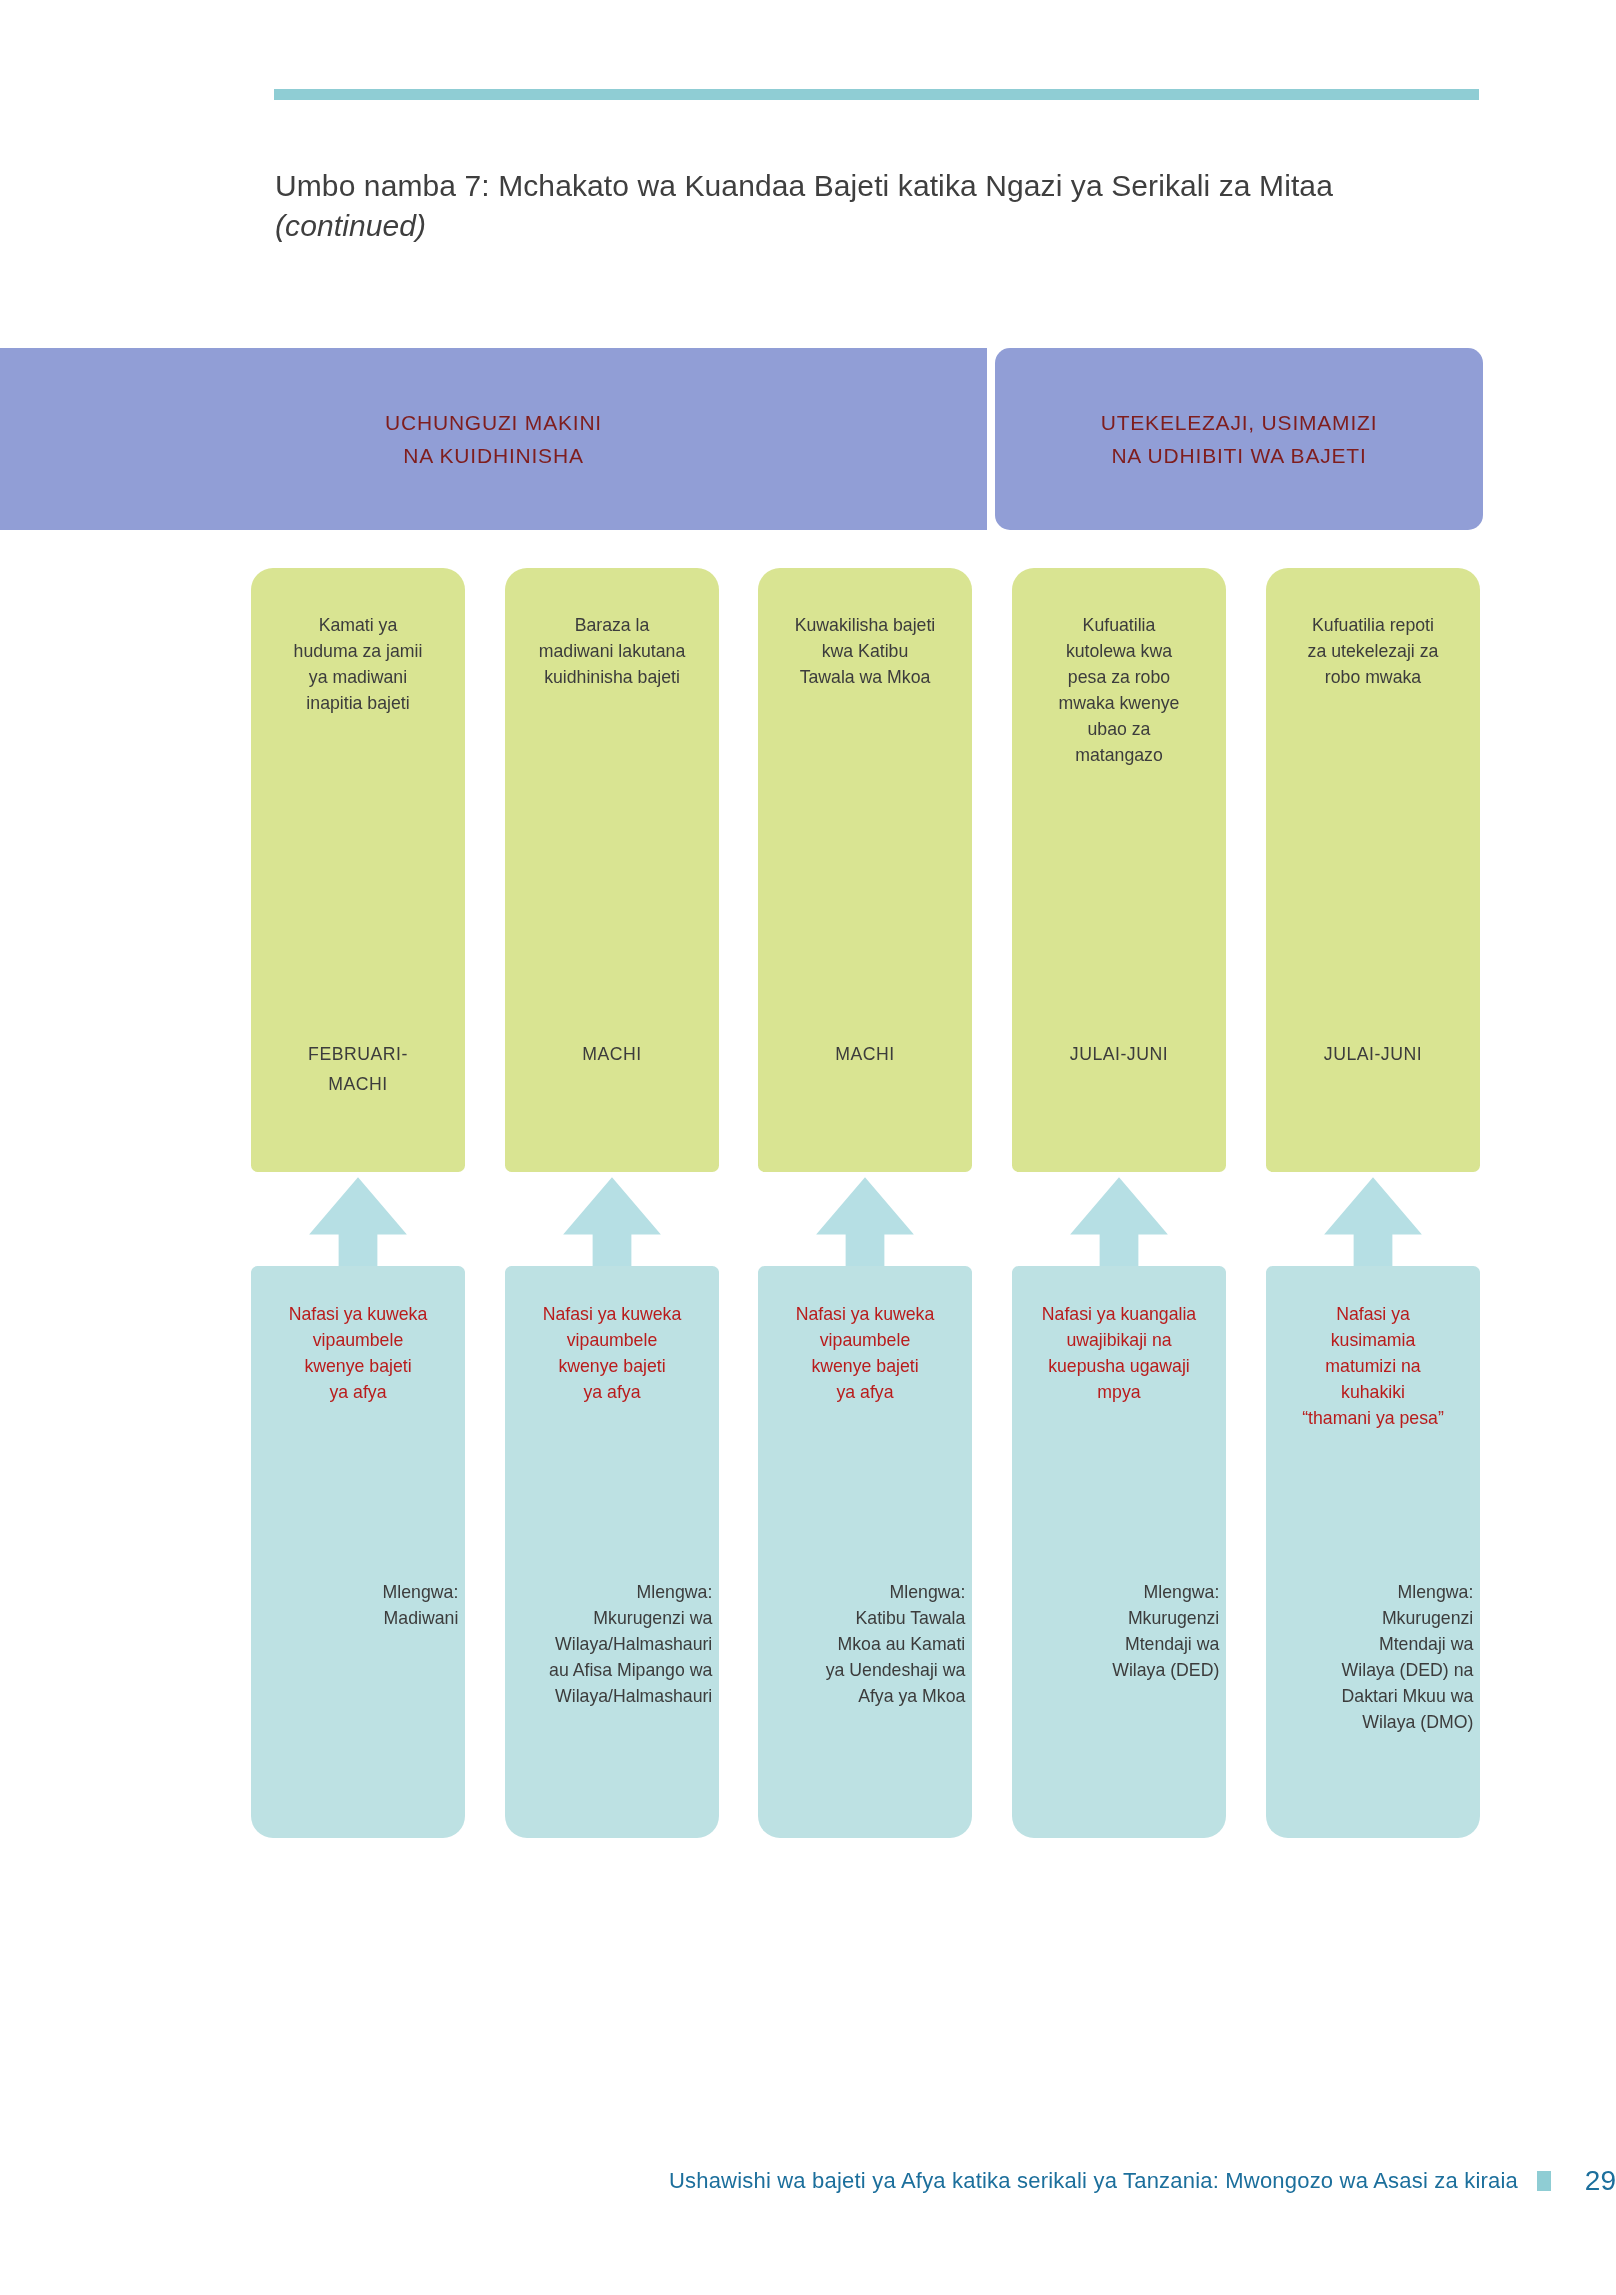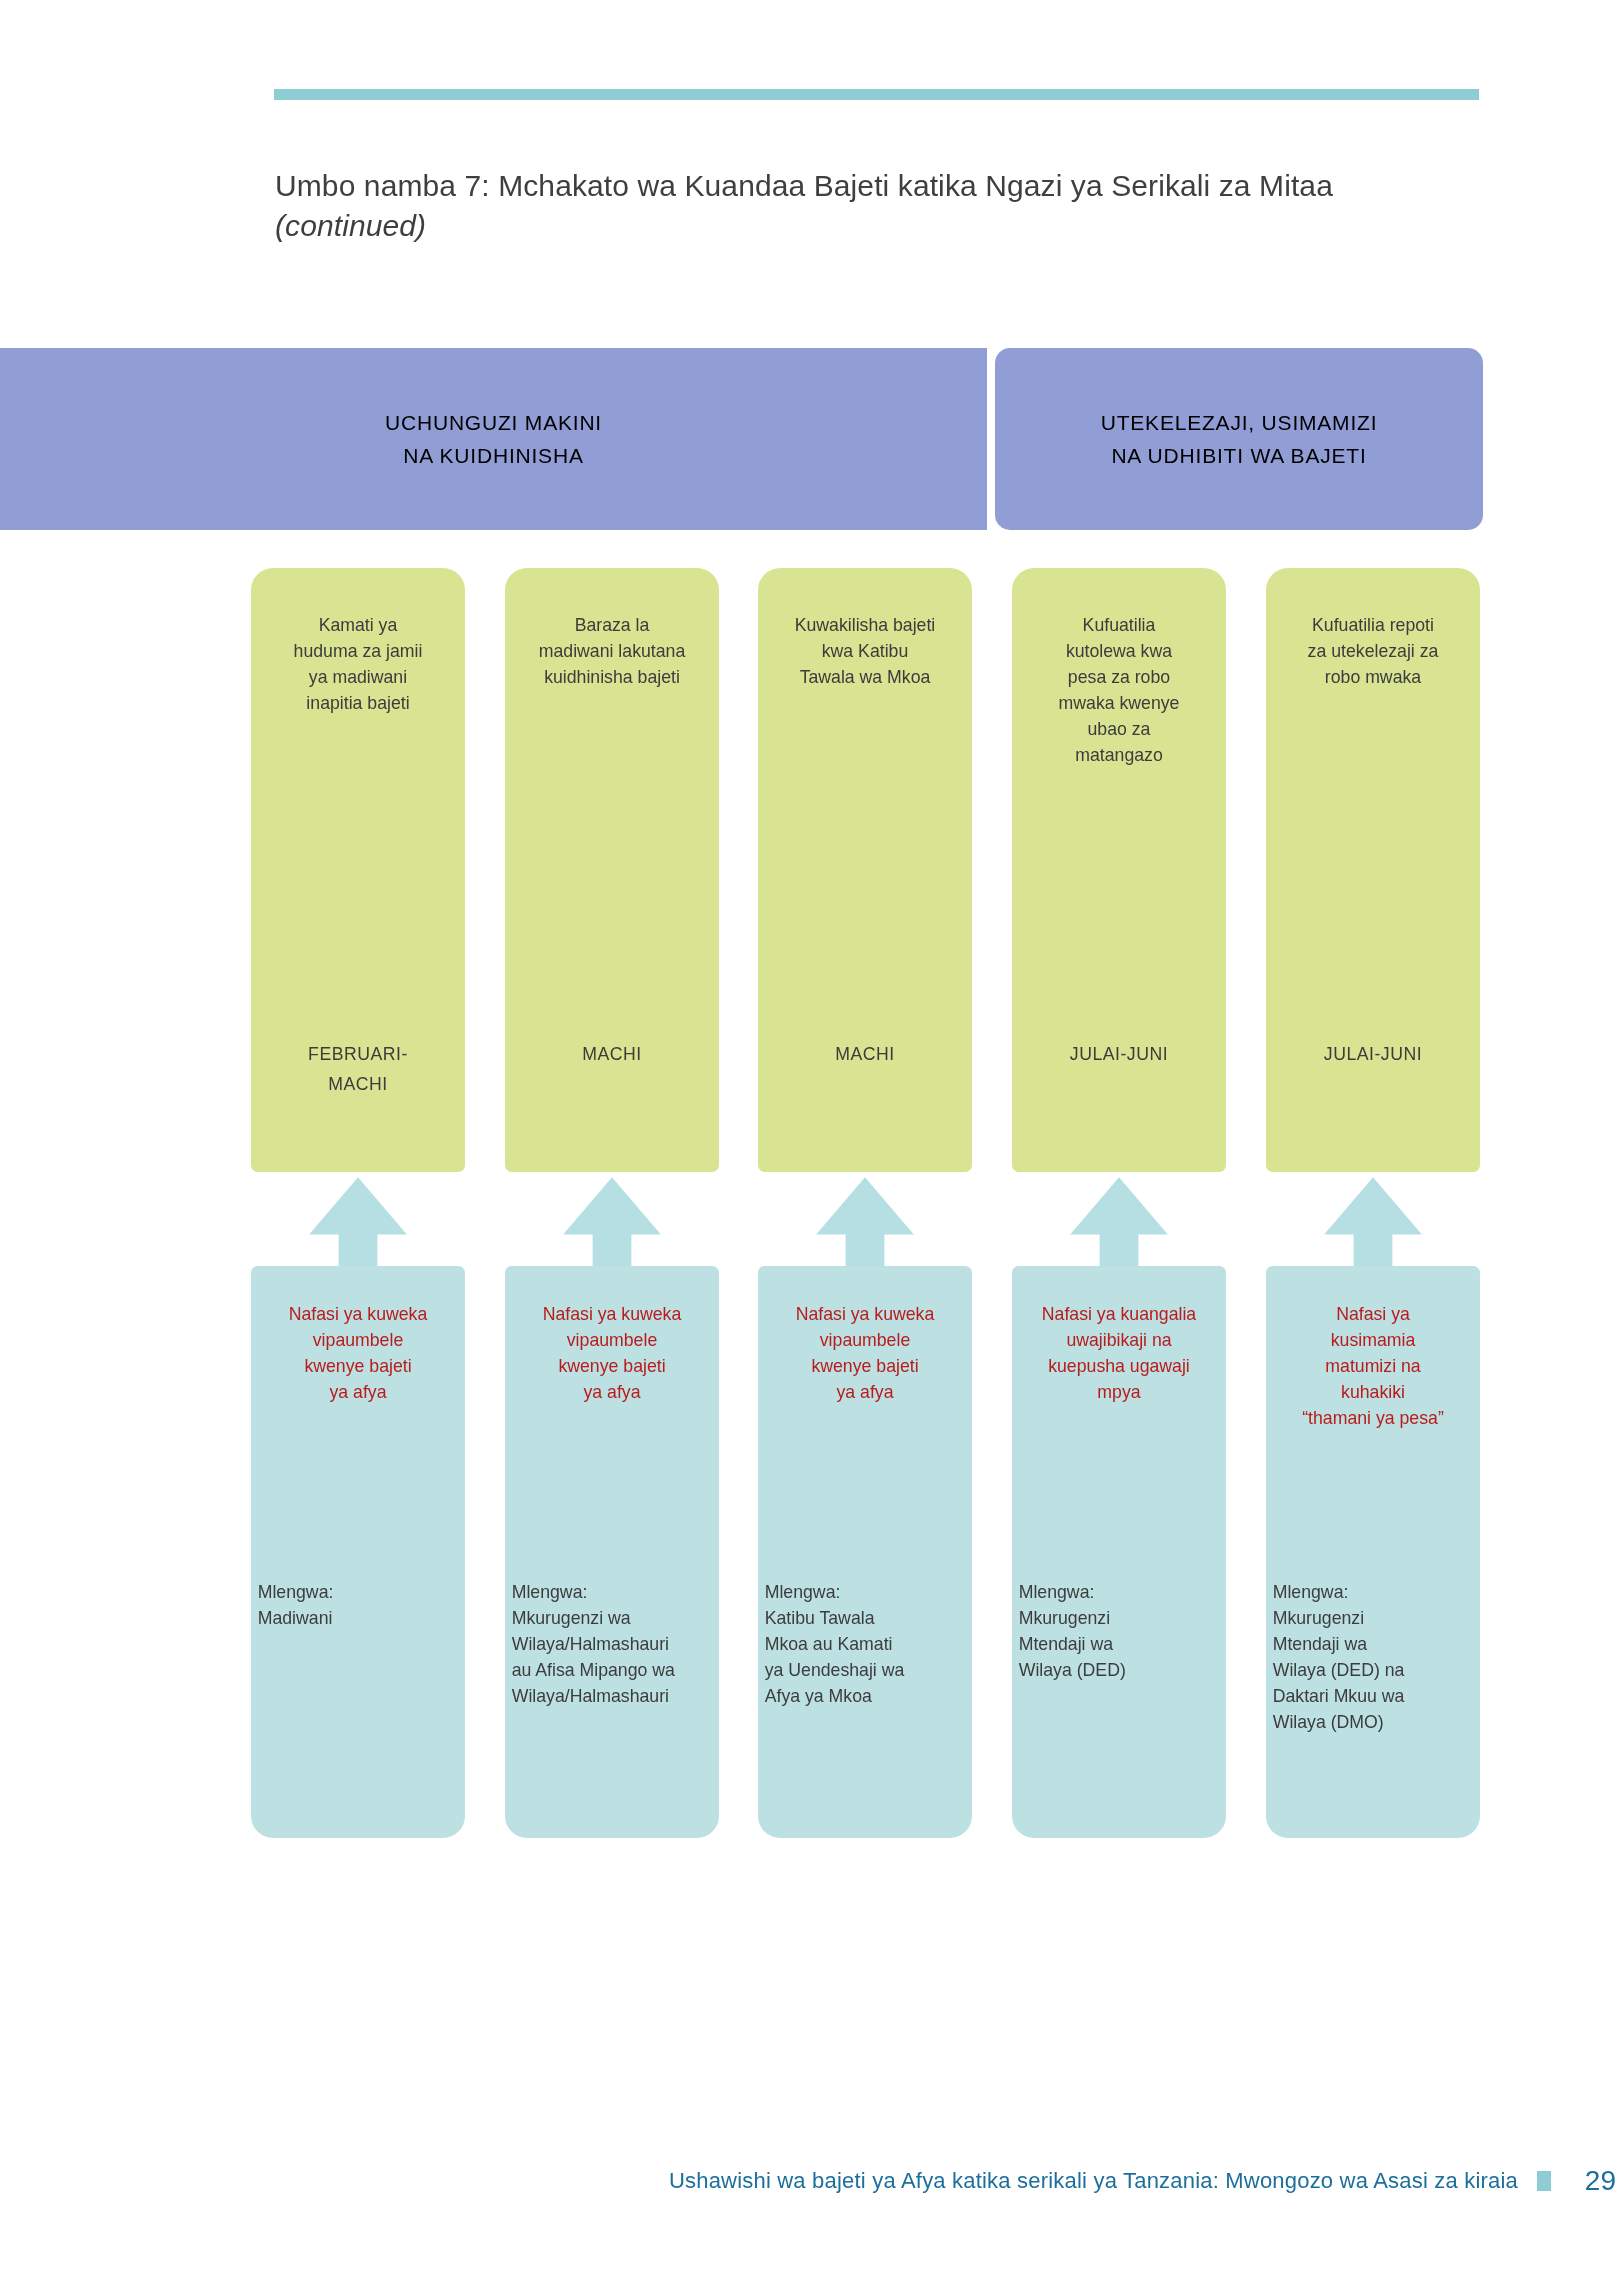--- a/index.html
+++ b/index.html
@@ -66,21 +66,21 @@
     left: 0px;
     width: 987px;
     border-radius: 0 0 0 0;
   }
   .header-bar.right {
     left: 995px;
     width: 488px;
     border-radius: 15px 15px 15px 15px;
   }
   .header-label {
-    color: #000000;
+    color: #7f1d1d;
     font-size: 21px;
     line-height: 33px;
     text-align: center;
     letter-spacing: 0.8px;
     white-space: pre-line;
   }
   .col-0 { left: 251px; }
   .col-1 { left: 505px; }
   .col-2 { left: 758px; }
   .col-3 { left: 1012px; }
@@ -149,25 +149,25 @@
   .blue-text {
     font-size: 17.7px;
     line-height: 26px;
     text-align: center;
     color: #b91c1c;
     white-space: pre-line;
   }
   .blue-target {
     position: absolute;
     left: 0;
-    right: 12px;
+    right: 0;
     top: 313px;
     font-size: 17.7px;
     line-height: 26px;
-    text-align: left;
+    text-align: right;
     color: #3c3c3c;
     white-space: pre-line;
     padding: 0 6.7px;
     box-sizing: border-box;
   }
 
   
   .footer {
     position: absolute;
     left: 0;

